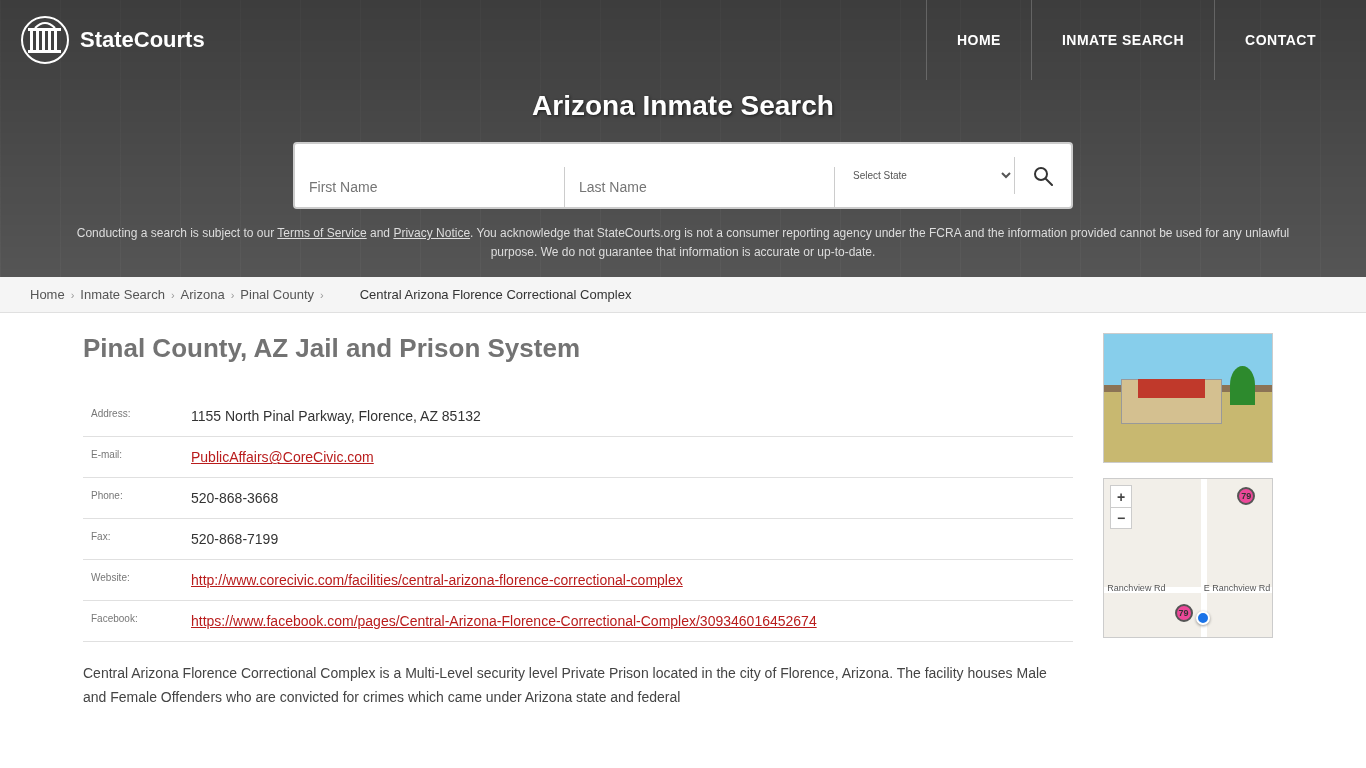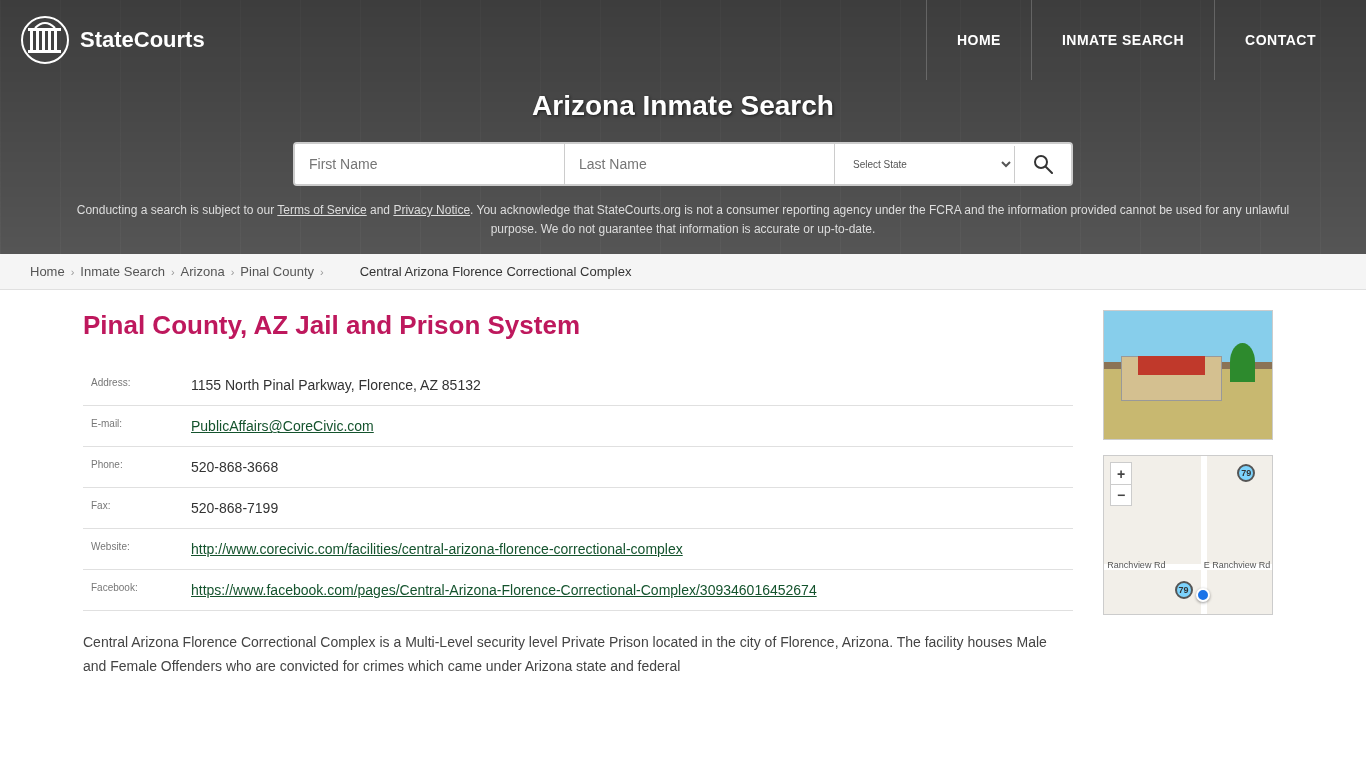--- a/index.html
+++ b/index.html
@@ -92,20 +92,21 @@
       width: 780px;
     }
     .search-form input[type="text"] {
       border: none;
       outline: none;
       padding: 12px 14px;
       font-size: 14px;
       color: #000000;
       flex: 1;
       border-right: 1px solid #ccc;
+      margin-top: 23px;
     }
     .search-form select {
       border: none;
       outline: none;
       padding: 12px 14px;
       font-size: 10px;
       color: #555;
       background: #fff;
       border-right: 1px solid #ccc;
       width: 180px;
@@ -174,22 +175,22 @@
       min-width: 0;
     }
     .content-right {
       width: 180px;
       flex-shrink: 0;
     }
 
     .page-heading {
       font-size: 26px;
       font-weight: bold;
-      color: #be185d;
-      margin-bottom: 24px;
+      color: #737373;
+      margin-bottom: 32px;
     }
 
     .info-table {
       width: 100%;
       border-collapse: collapse;
       margin-bottom: 20px;
     }
     .info-table tr {
       border-bottom: 1px solid #e0e0e0;
     }
@@ -200,21 +201,21 @@
     .info-table td:first-child {
       color: #777;
       width: 100px;
       font-size: 10px;
     }
     .info-table td:last-child {
       color: #333;
       font-size: 14px;
     }
     .info-table a {
-      color: #14532d;
+      color: #b91c1c;
       text-decoration: underline;
       word-break: break-all;
       margin-top: 12px;
     }
 
     .description-text {
       font-size: 14px;
       line-height: 1.7;
       color: #444;
       margin-top: 20px;
@@ -296,21 +297,21 @@
       width: 6px;
       top: 0; bottom: 0;
     }
     .map-road-label {
       position: absolute;
       font-size: 9px;
       color: #555;
     }
     .map-route-badge {
       position: absolute;
-      background: #7dd3fc;
+      background: #ec4899;
       border: 2px solid #555;
       border-radius: 50%;
       width: 18px;
       height: 18px;
       display: flex;
       align-items: center;
       justify-content: center;
       font-size: 9px;
       font-weight: bold;
       color: #333;

